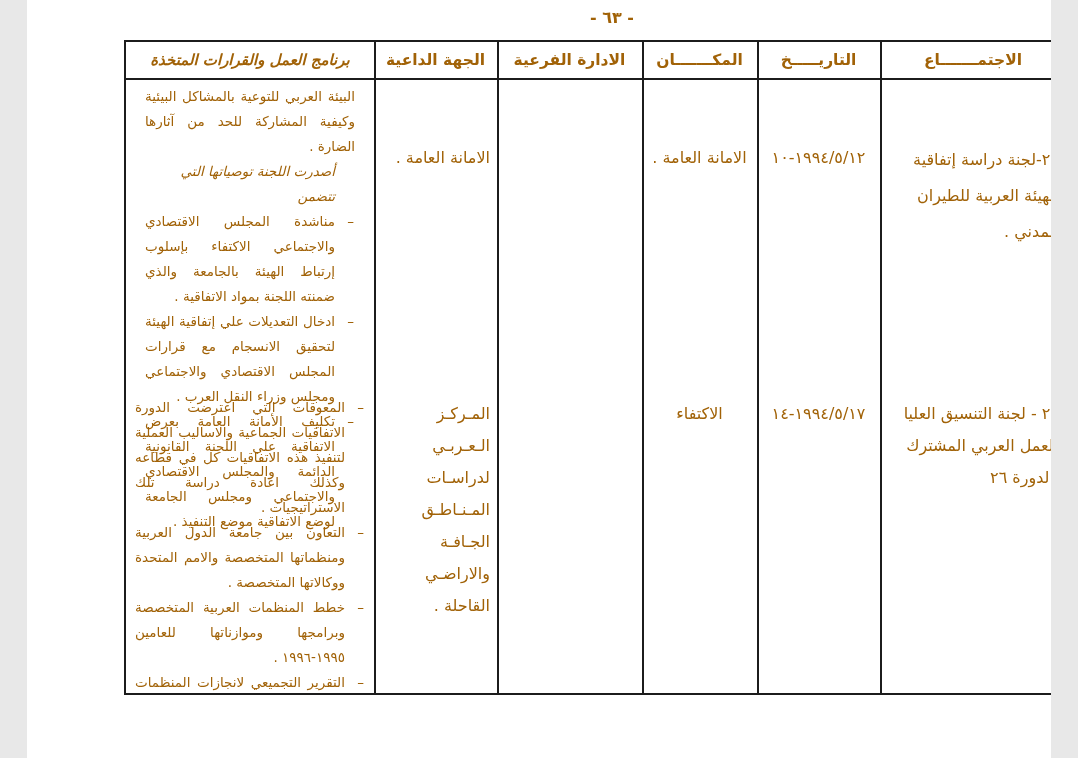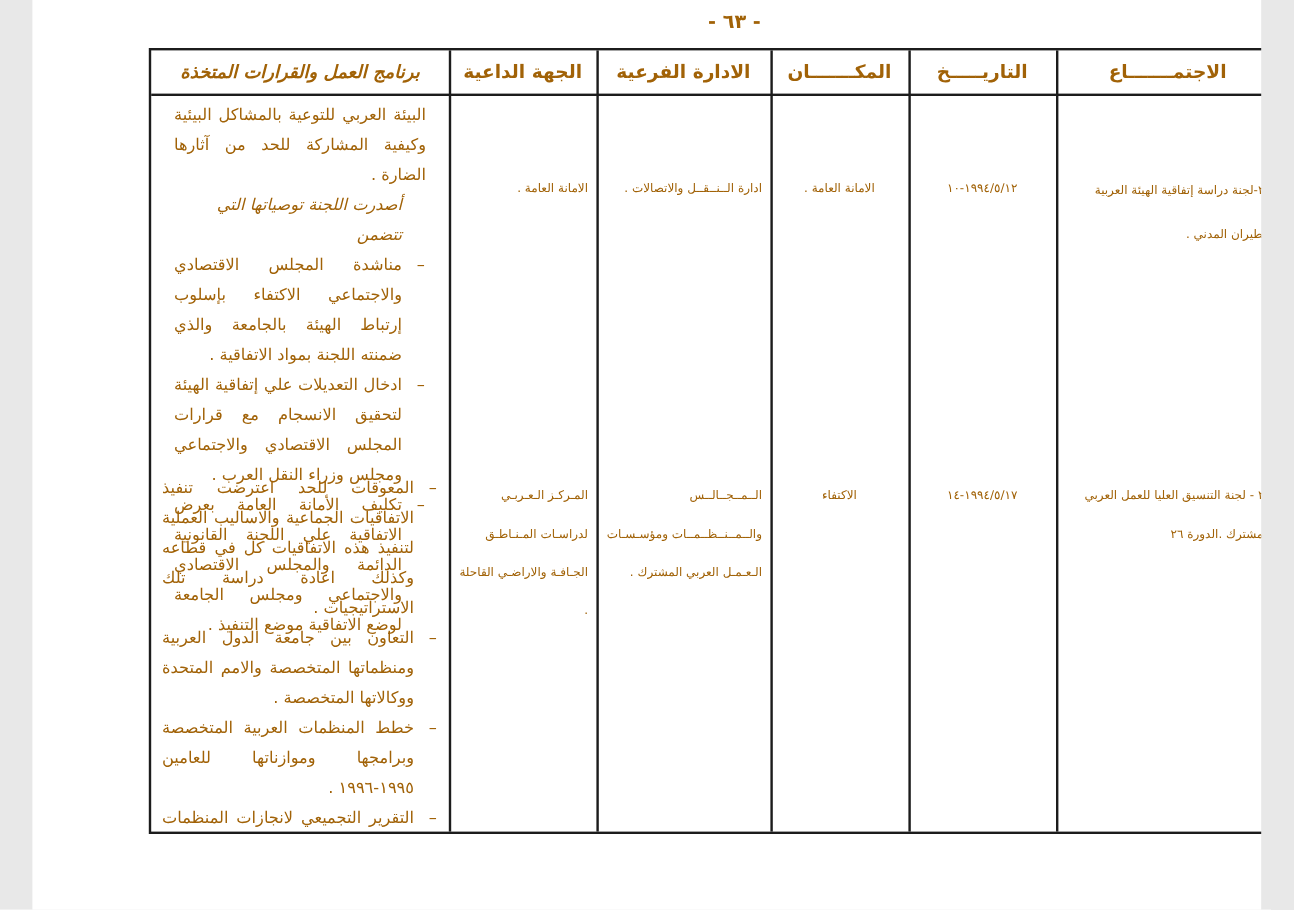--- a/index.html
+++ b/index.html
@@ -35,21 +35,21 @@
   .h-inviting{left:248px;width:123px}
   .h-program{left:0;width:248px;font-style:italic;font-size:15px}
   .body { position:absolute; top:38px; left:0; right:0; height:615px; }
   .col { position:absolute; top:0; height:615px; overflow:hidden; }
   .c-meeting{left:754px;width:186px}
   .c-date{left:631px;width:123px}
   .c-place{left:516px;width:115px}
   .c-subadmin{left:371px;width:145px}
   .c-inviting{left:248px;width:123px}
   .c-program{left:0;width:248px}
-  .blk { position:absolute; right:0; left:0; padding:0 7px; font-size:10px; line-height:32px; }
+  .blk { position:absolute; right:0; left:0; padding:0 7px; font-size:16px; line-height:32px; }
   .r1 { top:62px; }
   .r2 { top:318px; }
   .t-right { text-align:right; }
   .t-center { text-align:center; }
   .date-val { direction:ltr; unicode-bidi:isolate; display:inline-block; }
   .meeting-txt { line-height:36px; }
   
   .prog { position:absolute; top:4px; right:0; left:0; padding:0 19px; font-size:13.5px; line-height:25px; text-align:justify; }
   .prog2 { top:315px; position:absolute; right:0; left:0; padding:0 9px; font-size:13.5px; line-height:25px; text-align:justify; }
   .prog p { margin:0; }
@@ -95,40 +95,36 @@
         <div class="blk r2 t-center">
           <span class="date-val">١٩٩٤/٥/١٧-١٤</span>
         </div>
       </div>
 
       <div class="col c-place">
         <div class="blk r1 t-center">الامانة العامة .</div>
         <div class="blk r2 t-center">الاكتفاء</div>
       </div>
 
-      <div class="col c-subadmin">
-        <div class="blk r1 t-right">ادارة الــنــقــل والاتصالات .</div>
-        <div class="blk r2 t-right">الــمــجــالــس والــمــنــظــمــات ومؤسـسـات الـعـمـل العربي المشترك .</div>
-      </div>
 
       <div class="col c-inviting">
         <div class="blk r1 t-right">الامانة العامة .</div>
         <div class="blk r2 t-right">المـركـز الـعـربـي لدراسـات المـنـاطـق الجـافـة والاراضـي القاحلة .</div>
       </div>
 
       <div class="col c-program">
         <div class="prog">
           <p>البيئة العربي للتوعية بالمشاكل البيئية وكيفية المشاركة للحد من آثارها الضارة .</p>
           <p class="lead">أصدرت اللجنة توصياتها التي تتضمن</p>
           <p class="pitem">مناشدة المجلس الاقتصادي والاجتماعي الاكتفاء بإسلوب إرتباط الهيئة بالجامعة والذي ضمنته اللجنة بمواد الاتفاقية .</p>
           <p class="pitem">ادخال التعديلات علي إتفاقية الهيئة لتحقيق الانسجام مع قرارات المجلس الاقتصادي والاجتماعي ومجلس وزراء النقل العرب .</p>
           <p class="pitem">تكليف الأمانة العامة بعرض الاتفاقية علي اللجنة القانونية الدائمة والمجلس الاقتصادي والاجتماعي ومجلس الجامعة لوضع الاتفاقية موضع التنفيذ .</p>
         </div>
         <div class="prog2">
-          <p class="pitem">المعوقات للحد اعترضت تنفيذ الاتفاقيات الجماعية والاساليب العملية لتنفيذ هذه الاتفاقيات كل في قطاعه وكذلك اعادة دراسة تلك الاستراتيجيات .</p>
+          <p class="pitem">المعوقات التي اعترضت الدورة الاتفاقيات الجماعية والاساليب العملية لتنفيذ هذه الاتفاقيات كل في قطاعه وكذلك اعادة دراسة تلك الاستراتيجيات .</p>
           <p class="pitem">التعاون بين جامعة الدول العربية ومنظماتها المتخصصة والامم المتحدة ووكالاتها المتخصصة .</p>
           <p class="pitem">خطط المنظمات العربية المتخصصة وبرامجها وموازناتها للعامين ١٩٩٥-١٩٩٦ .</p>
           <p class="pitem">التقرير التجميعي لانجازات المنظمات العربية المتخصصة .</p>
 
         </div>
       </div>
 
     </div>
   </div>
 </div>

